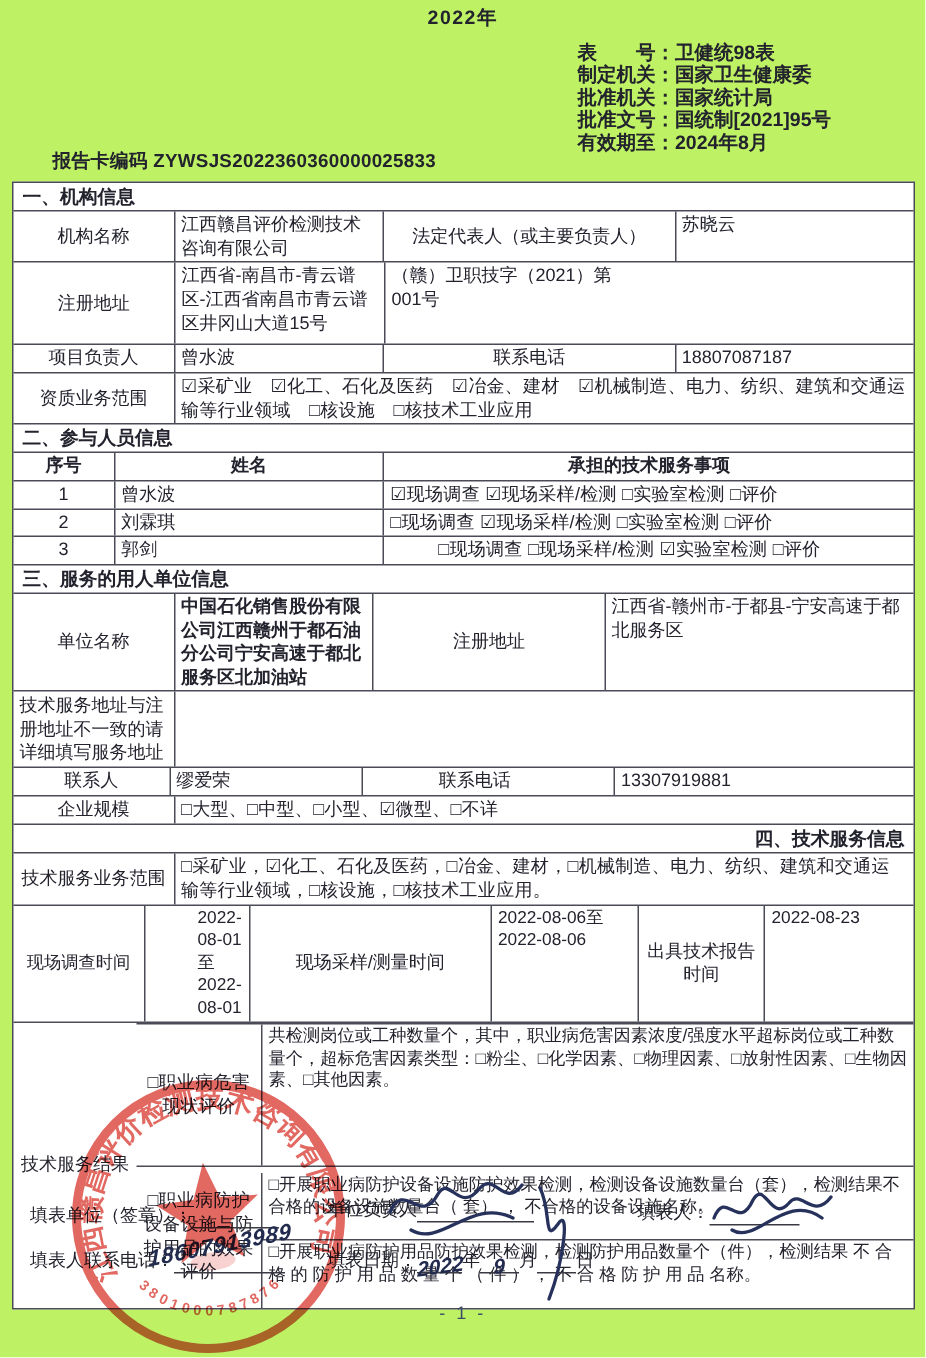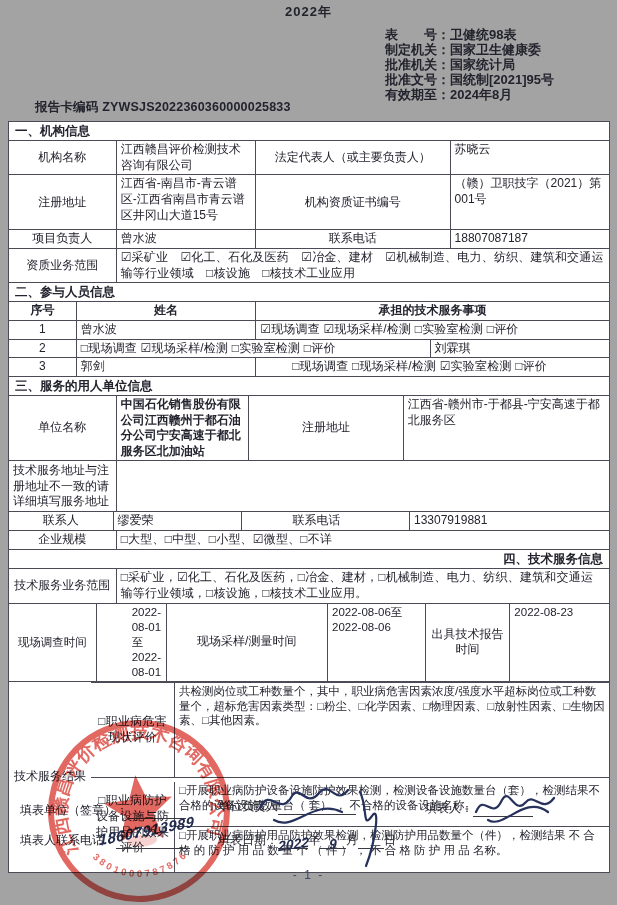--- a/index.html
+++ b/index.html
@@ -1,17 +1,17 @@
 <!DOCTYPE html>
 <html><head>
 <meta charset="utf-8">
 <style>
   html,body { margin:0; padding:0; background:#fff; }
   .page {
-    position:relative; width:617px; height:905px; background:#a3a3a3;
+    position:relative; width:617px; height:905px; background:#bef264;
     font-family:"Liberation Sans", sans-serif; color:#23232e; overflow:hidden;
   }
   .year-title { text-align:center; padding-top:3px; font-size:13px; font-weight:600; letter-spacing:1px; }
   .header-meta { position:absolute; left:385px; top:27px; font-size:13px; line-height:15px; font-weight:600; }
   .meta-line { white-space:nowrap; }
   .report-code { position:absolute; left:35px; top:99px; font-size:12.5px; font-weight:700; letter-spacing:0.2px; }
 
   .form-table {
     position:absolute; left:8px; top:121px; width:602px;
     border:1.5px solid #4b4b58; box-sizing:border-box; background:#fff;
@@ -74,21 +74,20 @@
       </div>
     <div class="tr" style="min-height:32px;">
       <div class="td nb lbl" style="width:107px;">机构名称</div>
       <div class="td val" style="width:140px;">江西赣昌评价检测技术咨询有限公司</div>
       <div class="td lbl" style="width:195px;">法定代表人（或主要负责人）</div>
       <div class="td val" style="width:160px;">苏晓云</div>
     </div>
     <div class="tr" style="min-height:54px;">
       <div class="td nb lbl" style="width:107px;">注册地址</div>
       <div class="td val" style="width:140px;">江西省-南昌市-青云谱区-江西省南昌市青云谱区井冈山大道15号</div>
-      <div class="td lbl" style="width:195px;">机构资质证书编号</div>
       <div class="td val" style="width:160px;">（赣）卫职技字（2021）第001号</div>
     </div>
     <div class="tr" style="min-height:17px;">
       <div class="td nb lbl" style="width:107px;">项目负责人</div>
       <div class="td val" style="width:140px;">曾水波</div>
       <div class="td lbl" style="width:195px;">联系电话</div>
       <div class="td val" style="width:160px;">18807087187</div>
     </div>
     <div class="tr" style="min-height:29px;">
       <div class="td nb lbl" style="width:107px;">资质业务范围</div>
@@ -103,22 +102,22 @@
       <div class="td center" style="width:180px;">姓名</div>
       <div class="td center" style="width:355px;">承担的技术服务事项</div>
     </div>
     <div class="tr" style="min-height:17px;">
       <div class="td nb center" style="width:67px;">1</div>
       <div class="td val" style="width:180px;">曾水波</div>
       <div class="td val cbtext" style="width:355px;">☑现场调查 ☑现场采样/检测 □实验室检测 □评价</div>
     </div>
     <div class="tr" style="min-height:17px;">
       <div class="td nb center" style="width:67px;">2</div>
+      <div class="td val" style="width:180px;">刘霖琪</div>
       <div class="td val cbtext" style="width:355px;">□现场调查 ☑现场采样/检测 □实验室检测 □评价</div>
-      <div class="td val" style="width:180px;">刘霖琪</div>
     </div>
     <div class="tr" style="min-height:17px;">
       <div class="td nb center" style="width:67px;">3</div>
       <div class="td val" style="width:180px;">郭剑</div>
       <div class="td val cbtext" style="width:355px;padding-left:36px;">□现场调查 □现场采样/检测 ☑实验室检测 □评价</div>
     </div>
 
     <div class="tr" style="min-height:15px;">
         <div class="td nb sec-title" style="flex:1;">三、服务的用人单位信息</div>
       </div>

